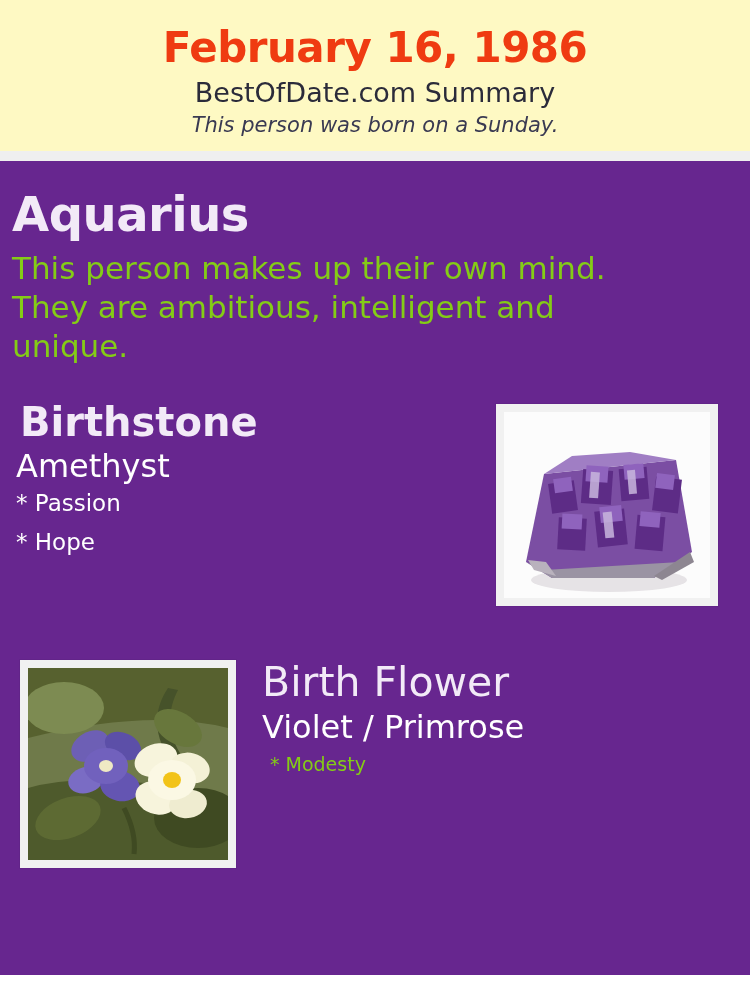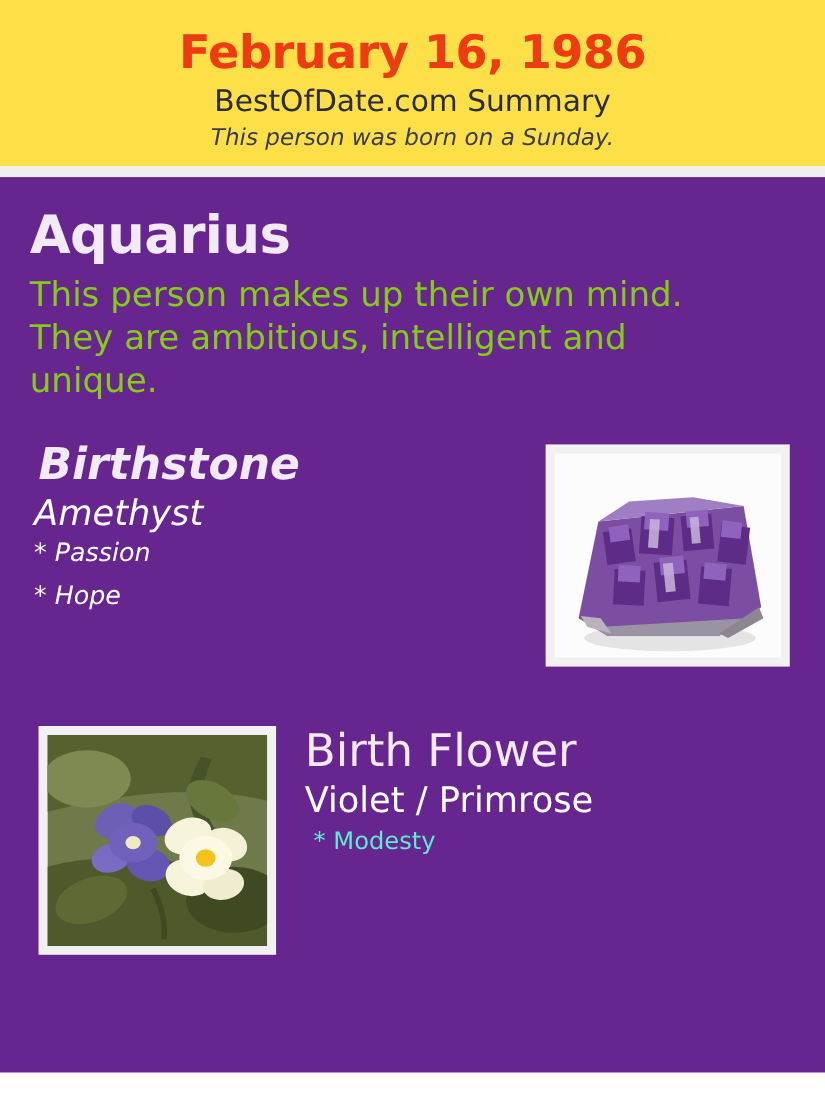--- a/index.html
+++ b/index.html
@@ -15,21 +15,21 @@
   }
   .page {
     position: relative;
     width: 750px;
     height: 1000px;
     background: #ffffff;
   }
 
   
   .header {
-    background: #fde047;
+    background: #fef9c3;
     padding: 26px 20px 14px 20px;
     text-align: center;
     box-sizing: border-box;
   }
   .header-date {
     color: #ef3b11;
     font-size: 42px;
     font-weight: bold;
     line-height: 1.05;
     letter-spacing: -0.5px;
@@ -52,21 +52,21 @@
 
   .divider {
     height: 10px;
     background: #efefef;
     width: 100%;
   }
 
   
   .body-purple {
     background: #67268f;
-    padding: 28px 32px 30px 27px;
+    padding: 28px 32px 30px 12px;
     box-sizing: border-box;
     height: 814px;
     position: relative;
   }
 
   .zodiac-title {
     color: #f2eaf7;
     font-size: 48px;
     font-weight: bold;
     line-height: 1.05;
@@ -79,21 +79,20 @@
     line-height: 1.25;
     margin: 0;
     max-width: 660px;
   }
 
   
   .stone-block {
     position: relative;
     margin-top: 34px;
     min-height: 230px;
-    font-style: italic;
   }
   .stone-text {
     width: 420px;
   }
   .section-title {
     color: #f2eaf7;
     font-size: 40px;
     font-weight: bold;
     line-height: 1.1;
     margin: 0 0 4px 0;
@@ -157,22 +156,22 @@
     line-height: 1.1;
     margin: 0 0 4px 0;
   }
   .flower-sub {
     color: #ffffff;
     font-size: 32px;
     line-height: 1.15;
     margin: 0 0 10px 0;
   }
   .flower-bullet {
-    color: #5eead4;
-    font-size: 22px;
+    color: #84cc16;
+    font-size: 19px;
     line-height: 1.0;
     margin: 0 0 16px 0;
     padding-left: 8px;
   }
 </style>
 </head>
 <body>
 
 <div class="page">
 

